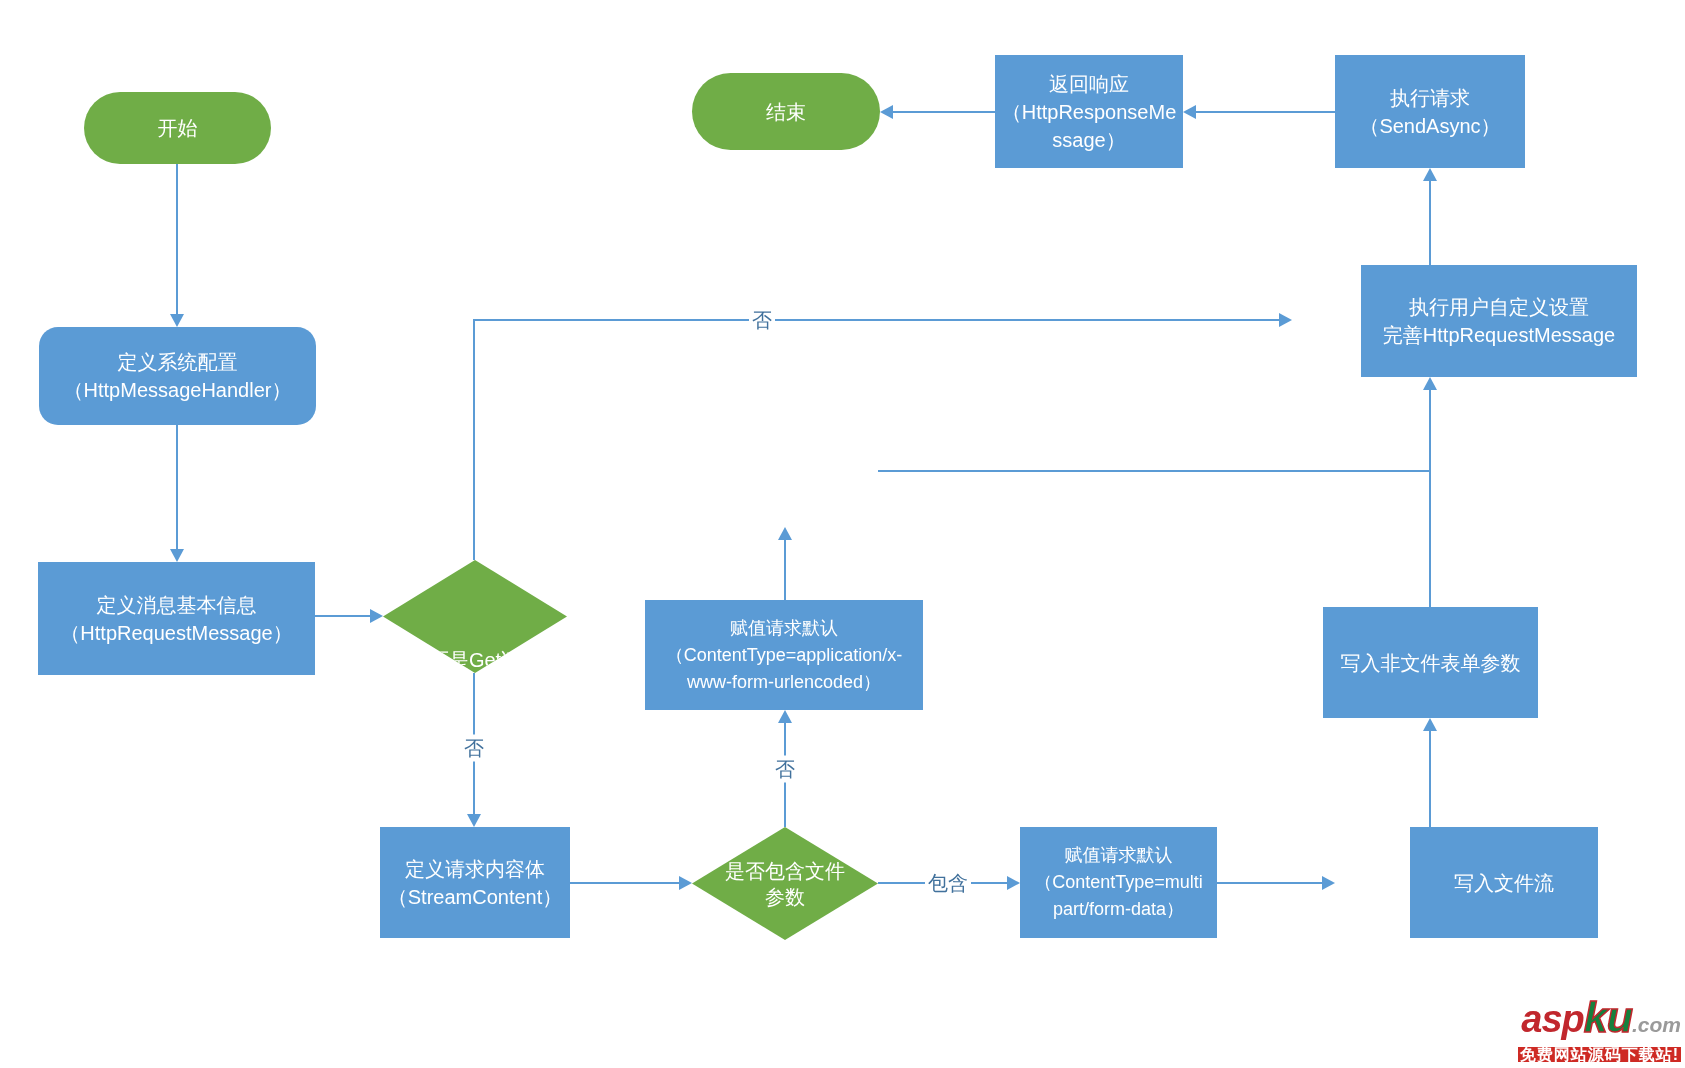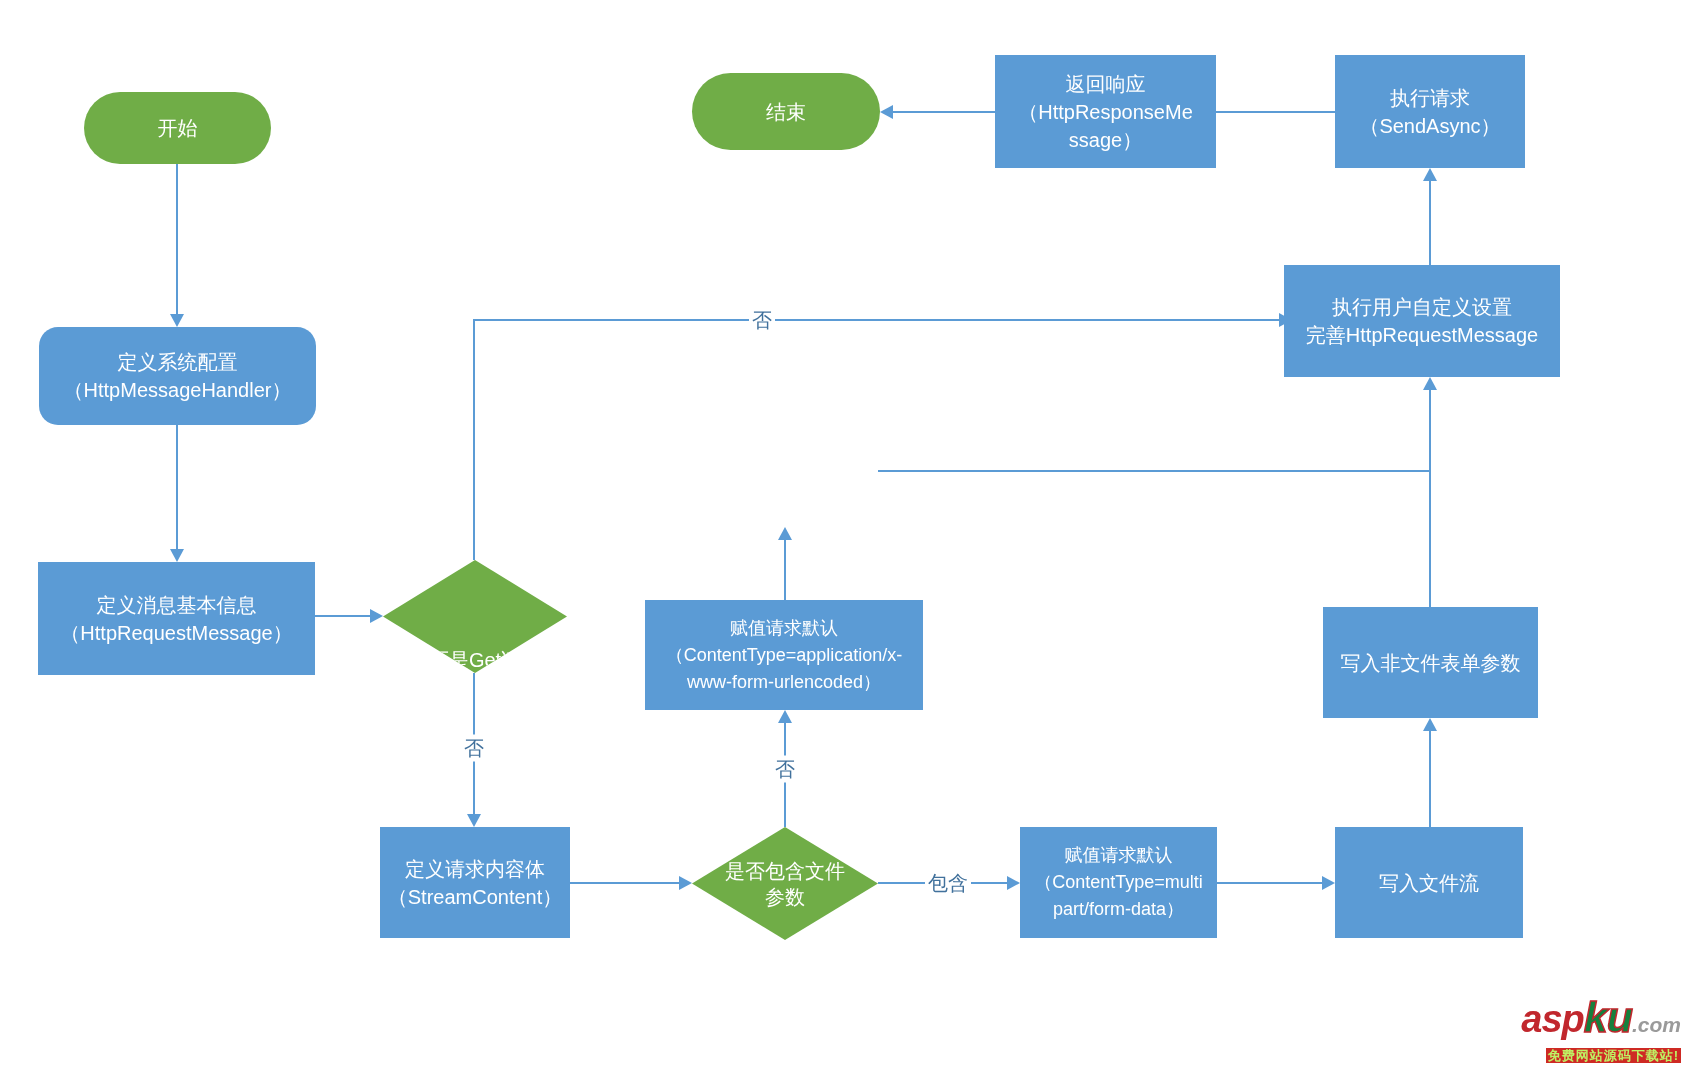--- a/index.html
+++ b/index.html
@@ -26,33 +26,33 @@
   #n-start{left:84px;top:92px;width:187px;height:72px;}
   #n-end{left:692px;top:73px;width:188px;height:77px;text-align:center;}
   #n-sysconfig{left:39px;top:327px;width:277px;height:98px;border-radius:19px;}
   #n-msginfo{left:38px;top:562px;width:277px;height:113px;}
   #n-isget{left:383px;top:560px;width:184px;height:113px;align-items:flex-end;}
   #n-content{left:380px;top:827px;width:190px;height:111px;}
   #n-hasfile{left:692px;top:827px;width:186px;height:113px;}
   #n-urlencoded{left:645px;top:600px;width:278px;height:110px;font-size:18px;line-height:27px;}
   #n-writebody{left:690px;top:417px;width:188px;height:110px;}
   #n-multipart{left:1020px;top:827px;width:197px;height:111px;font-size:18px;line-height:27px;}
-  #n-writefile{left:1335px;top:827px;width:188px;height:111px;}
+  #n-writefile{left:1410px;top:827px;width:188px;height:111px;}
   #n-writeform{left:1323px;top:607px;width:215px;height:111px;}
-  #n-custom{left:1284px;top:265px;width:276px;height:112px;}
+  #n-custom{left:1361px;top:265px;width:276px;height:112px;}
   #n-send{left:1335px;top:55px;width:190px;height:113px;}
-  #n-response{left:995px;top:55px;width:221px;height:113px;}
+  #n-response{left:995px;top:55px;width:188px;height:113px;}
   
   .watermark{position:absolute;right:4px;bottom:4px;text-align:right;}
   .wm-brand{white-space:nowrap;font-style:italic;font-weight:bold;line-height:38px;}
   .wm-asp{color:#c1272d;font-size:38px;letter-spacing:-1px;}
   .wm-ku{color:#15803d;font-size:43px;letter-spacing:-1px;-webkit-text-stroke:1.5px #c1272d;
          text-shadow:0 0 1px #c1272d;}
   .wm-com{color:#9a9a9a;font-size:21px;}
-  .wm-tagline{display:inline-block;background:#ce2a24;color:#bef264;font-size:13px;line-height:15px;
+  .wm-tagline{display:inline-block;background:#ce2a24;color:#ffffff;font-size:16px;line-height:15px;
               padding:0 2px;margin-top:-9px;position:relative;font-weight:bold;letter-spacing:1px;}
 </style>
 </head>
 <body>
 
 <div class="canvas">
 
   <div class="vline" style="left:176px;top:148px;height:167px;"></div>
   <div class="arr down" style="left:170px;top:314px;"></div>
 

